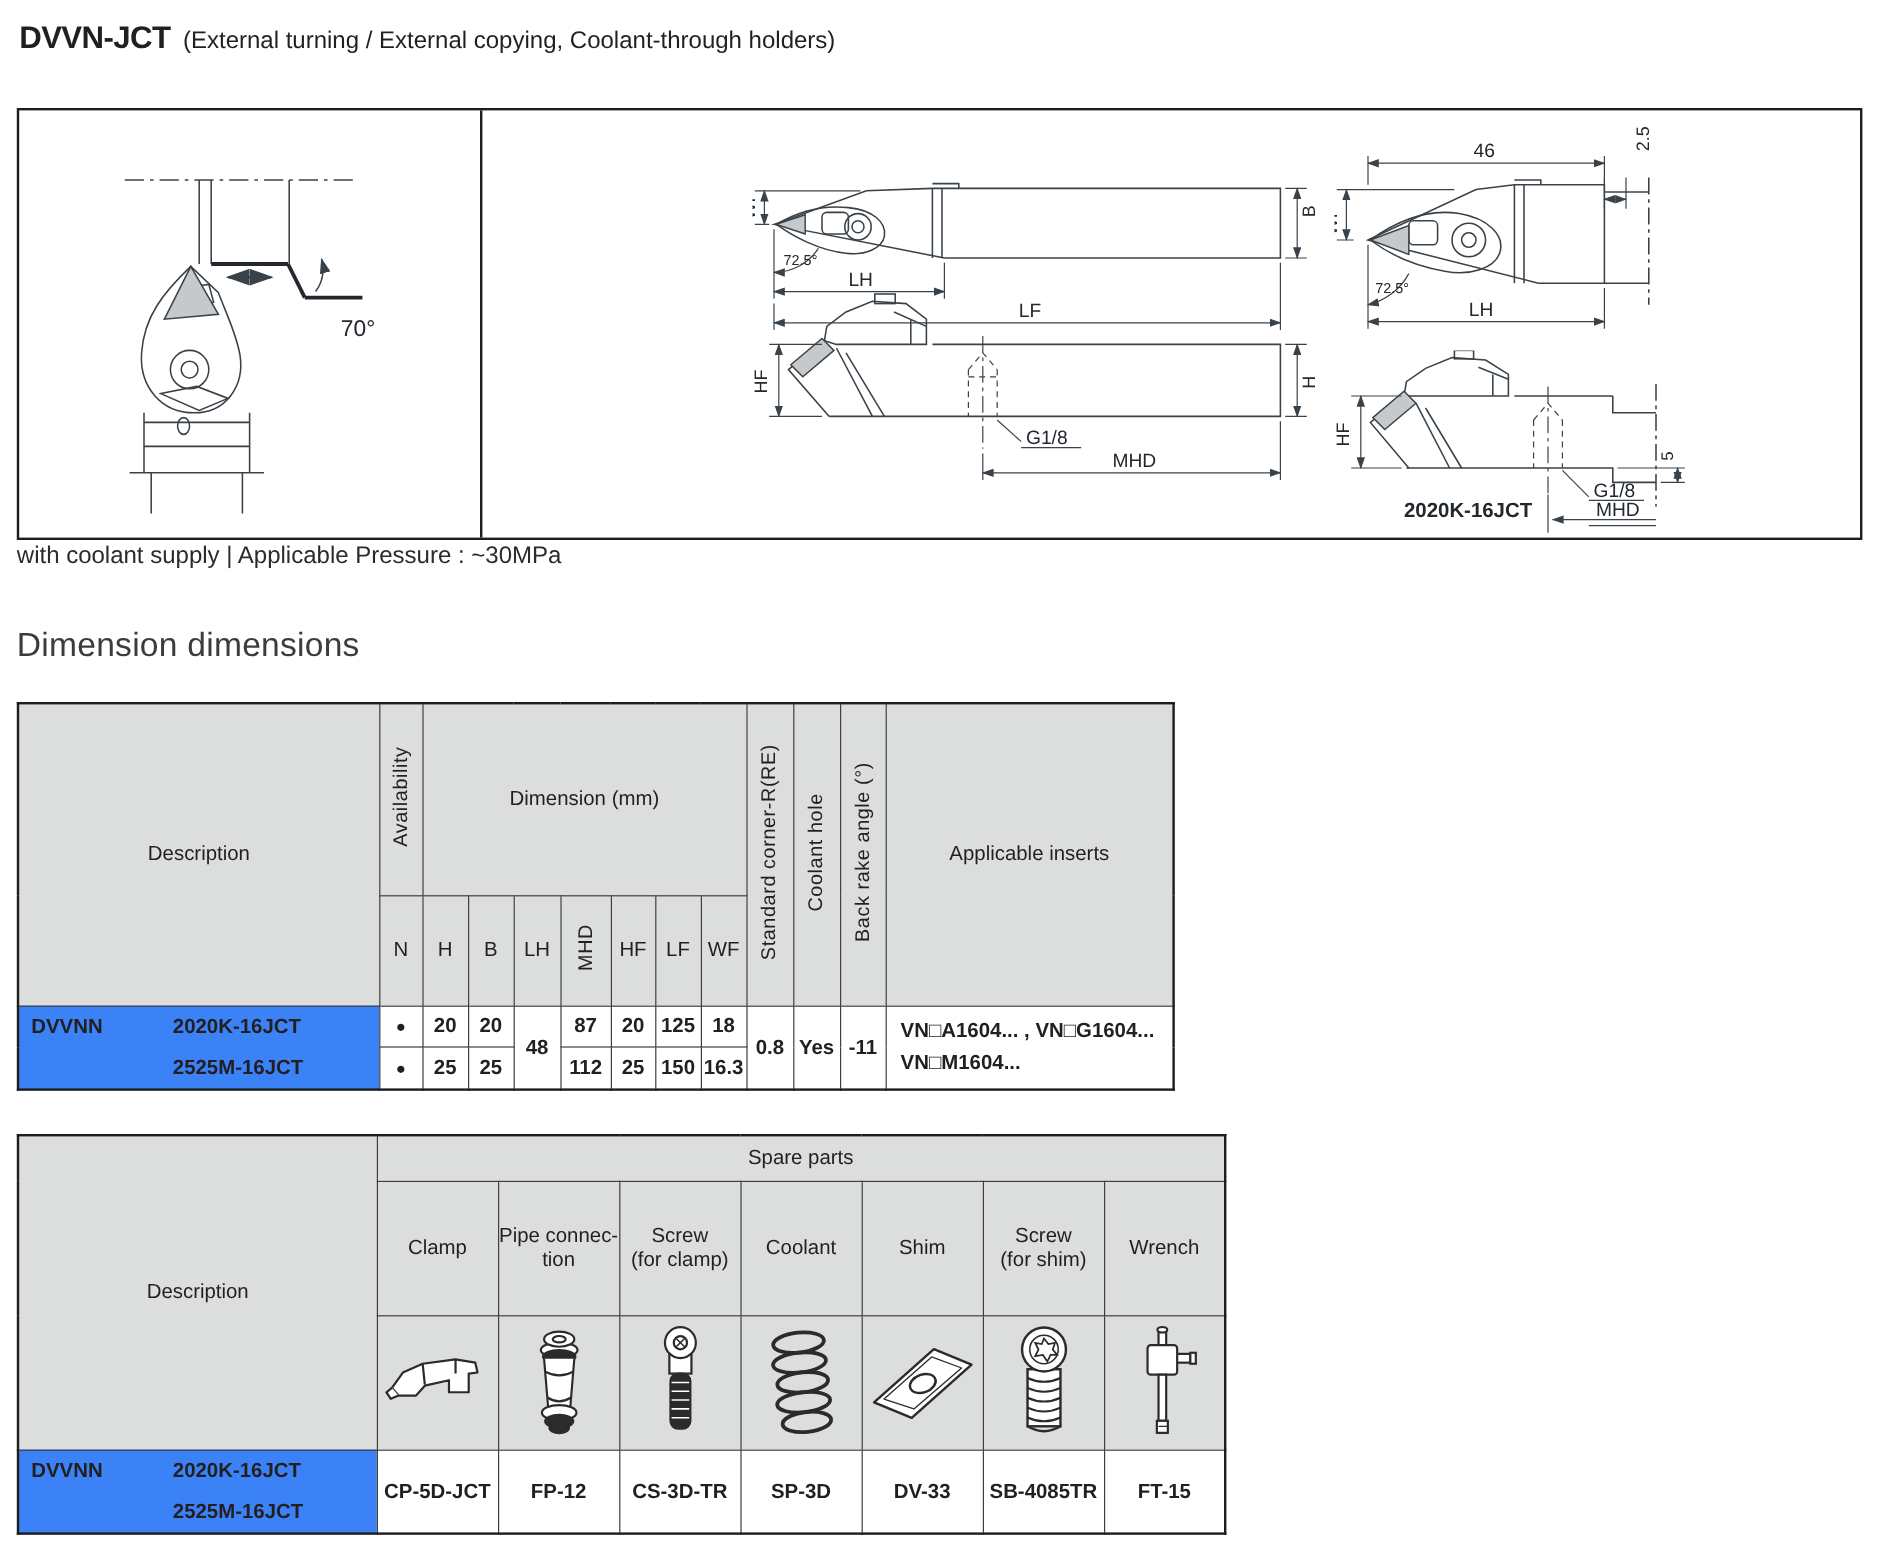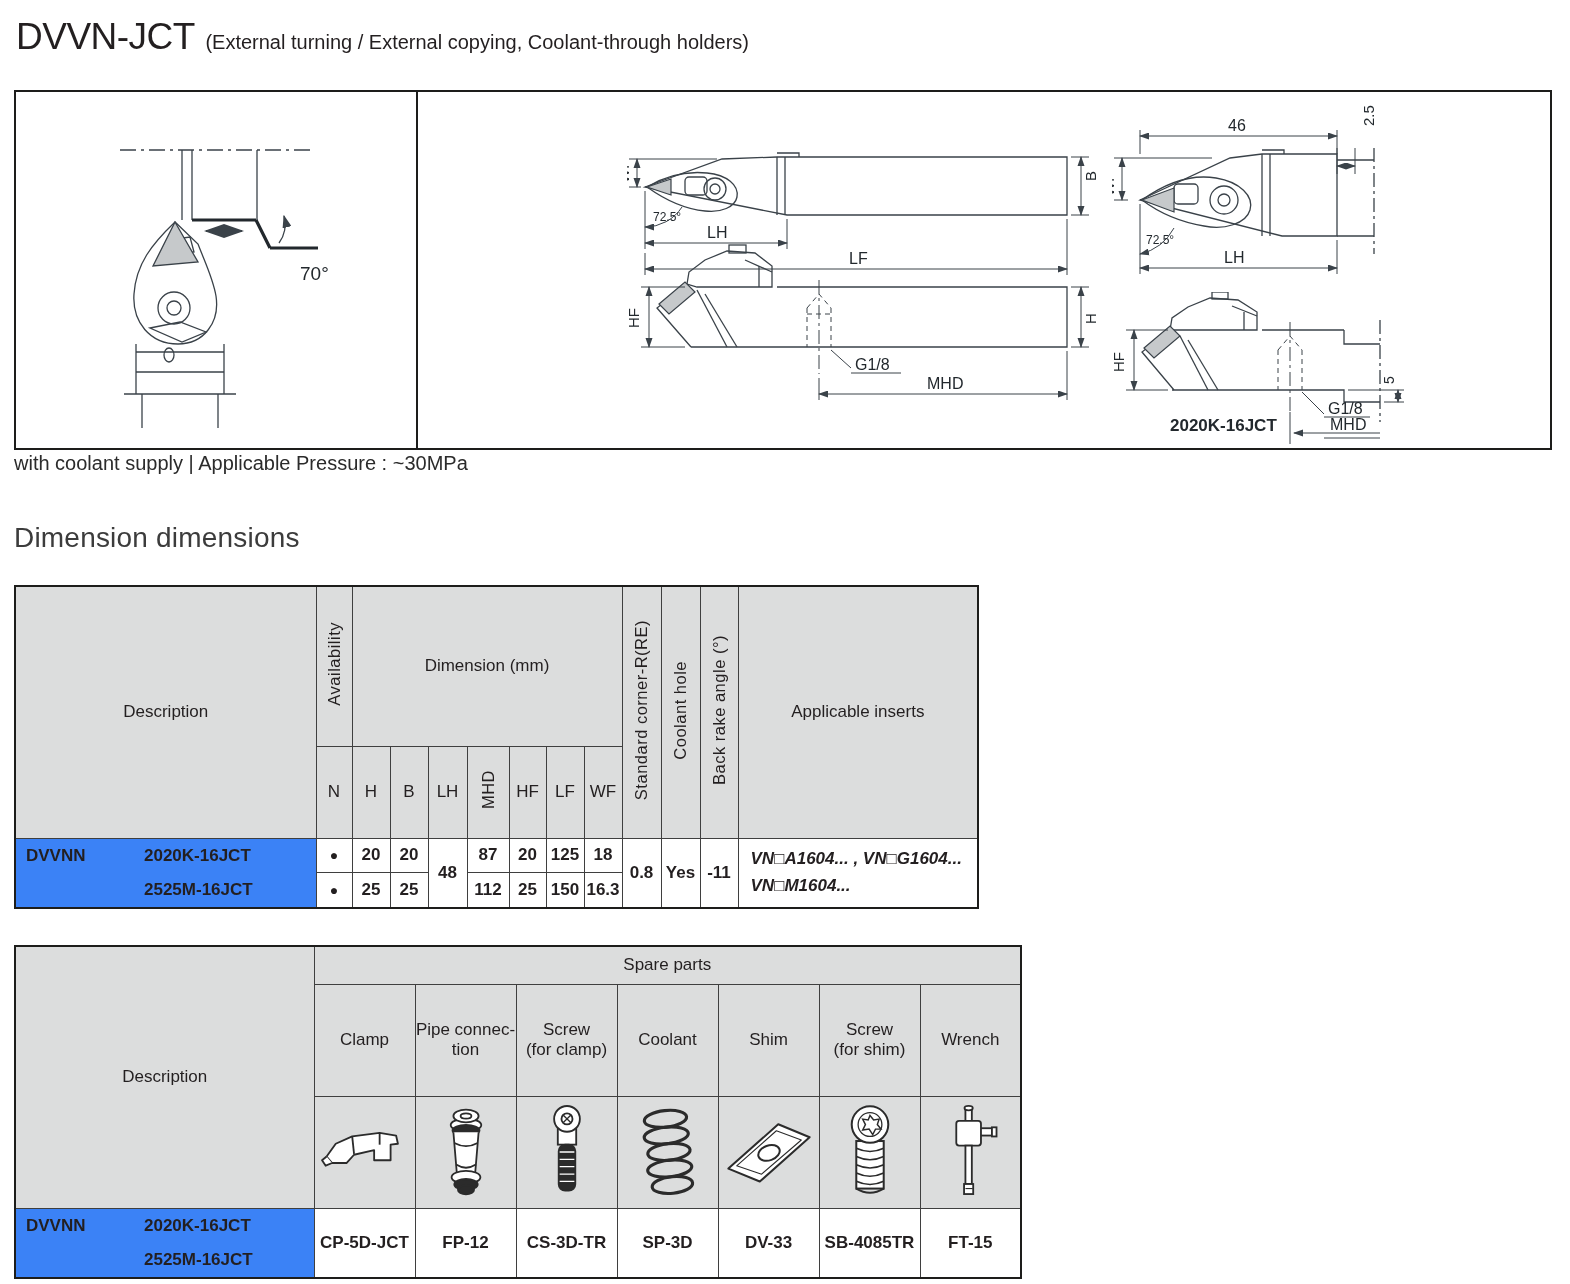--- a/index.html
+++ b/index.html
@@ -1,44 +1,44 @@
 <!DOCTYPE html>
 <html><head>
 <meta charset="utf-8">
 <style>
   html,body{margin:0;padding:0;background:#fff;}
   body{width:1570px;height:1284px;position:relative;font-family:"Liberation Sans",sans-serif;color:#231f20;-webkit-font-smoothing:antialiased;}
 
   
   .page-header{position:absolute;left:16px;top:16px;white-space:nowrap;}
-  .page-title{font-size:37px;font-weight:400;letter-spacing:-0.5px;display:inline-block;}
+  .page-title{font-size:26px;font-weight:700;letter-spacing:-0.5px;display:inline-block;}
   .page-subtitle{font-size:20px;font-weight:400;display:inline-block;margin-left:6px;}
 
   
   .drawing-panel{position:absolute;left:14px;top:90px;width:1534px;height:356px;border:2px solid #1d1d1b;background:#fff;}
-  .drawing-left{position:absolute;left:0;top:0;width:384px;height:100%;border-right:2px solid #1d1d1b;margin-left:16px;}
+  .drawing-left{position:absolute;left:0;top:0;width:384px;height:100%;border-right:2px solid #1d1d1b;}
   .drawing-right{position:absolute;left:386px;top:0;right:0;height:100%;}
   svg text{fill:#22282d;font-family:"Liberation Sans",sans-serif;}
   .caption{position:absolute;font-size:17px;font-weight:600;color:#22282d;}
 
   .note-line{position:absolute;left:14px;top:452px;width:1538px;text-align:left;font-size:20px;color:#2b2b2b;}
 
   .section-heading{position:absolute;left:14px;top:522px;font-size:28px;color:#3c3c3c;letter-spacing:0.2px;}
 
   
   table{border-collapse:collapse;table-layout:fixed;background:#fff;}
   th,td{border:1px solid #3f3f3f;padding:0;text-align:center;vertical-align:middle;font-weight:400;}
   .tbl{position:absolute;left:14px;border:2px solid #1d1d1b;}
   .hdr{background:#dcdddd;font-size:17px;white-space:pre-line;line-height:1.15;}
   .vert{writing-mode:vertical-rl;transform:rotate(180deg);display:inline-block;font-size:16.5px;letter-spacing:0.5px;}
   .val{font-size:17px;font-weight:700;}
   .desc-cell{background:#3b82f6;text-align:left;vertical-align:middle;}
   .desc-grid{display:grid;grid-template-columns:118px 1fr;align-items:center;}
   .desc-grid div{font-size:17px;font-weight:700;padding-left:10px;line-height:34px;}
-  .inserts-cell{text-align:left;font-size:17px;font-weight:700;line-height:1.55;padding-left:12px;font-style:italic;}
+  .inserts-cell{text-align:left;font-size:17px;font-weight:700;line-height:1.55;padding-left:12px;}
   .dot{font-size:14px;}
   .icon-cell{background:#dcdddd;}
   .icon-cell svg{display:block;margin:0 auto;}
 </style>
 </head>
 <body>
 
 <div class="page-header">
   <span class="page-title">DVVN-JCT</span>
   <span class="page-subtitle">(External turning / External copying, Coolant-through holders)</span>

